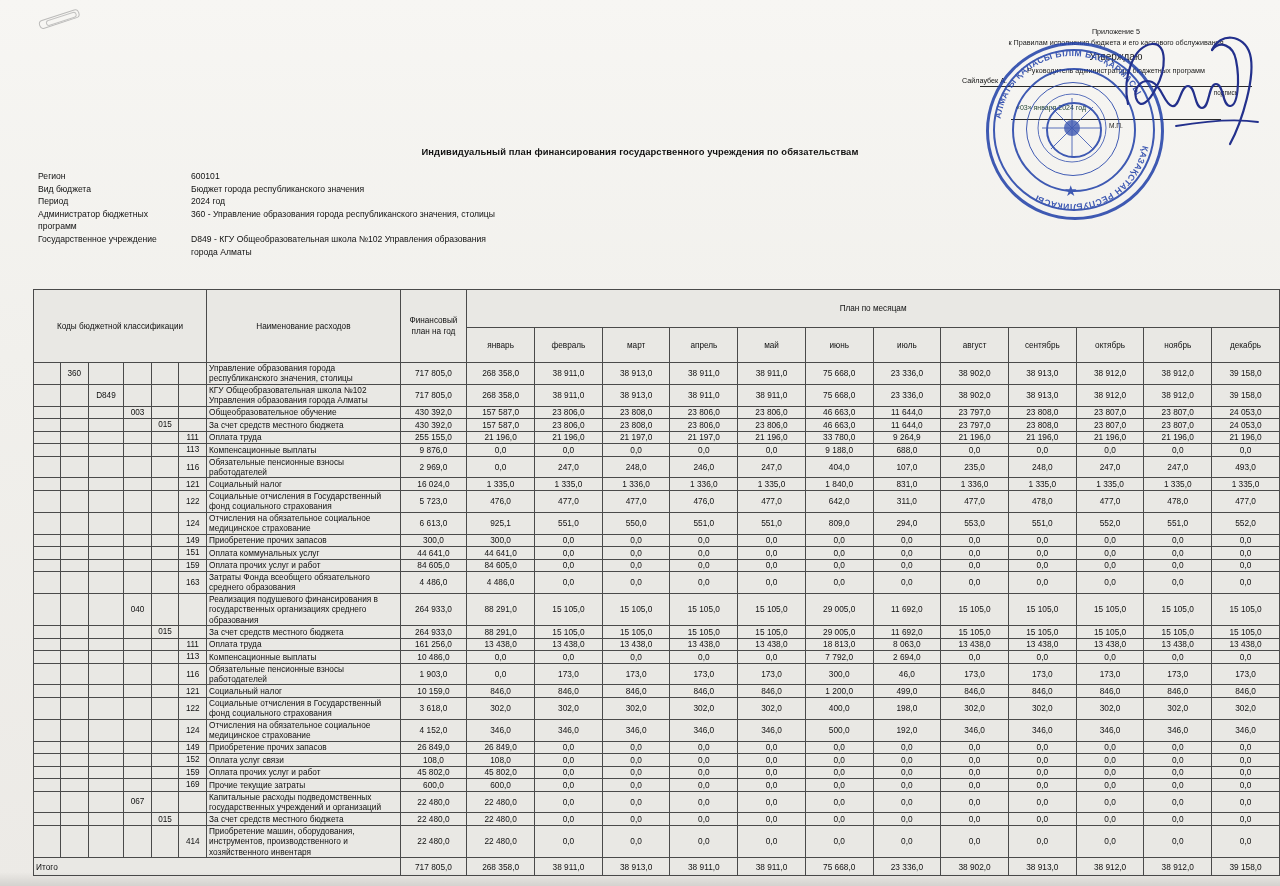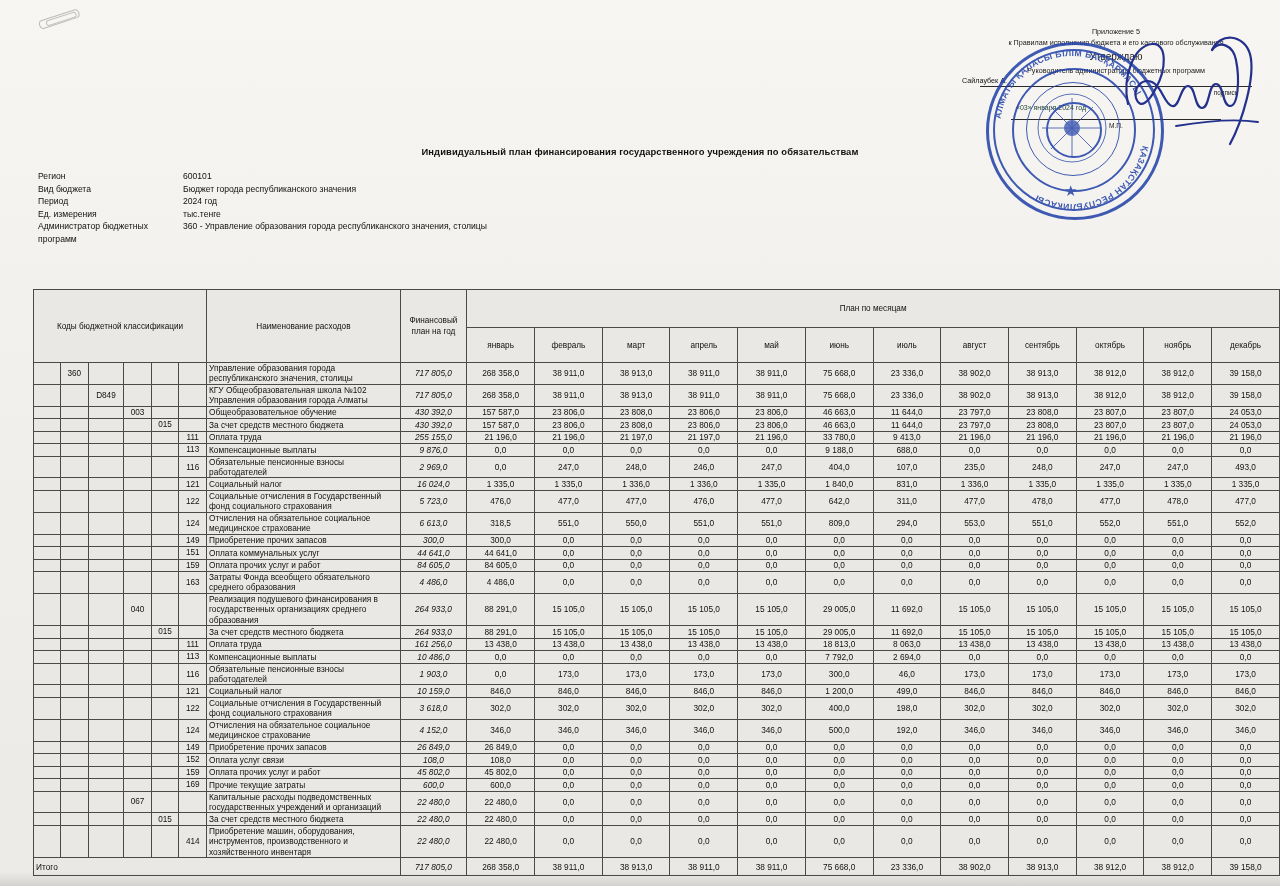--- a/index.html
+++ b/index.html
@@ -68,41 +68,41 @@
   
   .doc-title{
     position:absolute;left:0;top:146px;width:1280px;
     text-align:center;font-size:9.4px;font-weight:bold;letter-spacing:.1px;
   }
 
   
   .meta{position:absolute;left:38px;top:170px;font-size:8.6px;line-height:12.6px;}
   .meta table{border-collapse:collapse;}
   .meta td{vertical-align:top;padding:0;font-size:8.6px;line-height:12.6px;white-space:pre-line;}
-  .meta td.k{width:133px;padding-right:12px;}
+  .meta td.k{width:133px;padding-right:20px;}
   .meta td.v{width:320px;}
 
   
   table.grid{
     position:absolute;left:33px;top:289px;
     border-collapse:collapse;
     font-size:8px;
     background:#e9e8e4;
   }
   table.grid td,table.grid th{
     border:1px solid #4a4a4a;
     padding:0 2px;
     font-weight:normal;
     background:transparent;
   }
   table.grid th{font-size:8.2px;line-height:11px;padding:3px 2px;}
   td.code{width:23px;text-align:center;font-size:8.2px;}
   td.code.w-d{width:31px;}
   td.name{width:193px;text-align:left;font-size:8.3px;line-height:10.4px;padding-left:3px;padding-right:2px;}
-  td.num{width:62px;text-align:center;font-size:8.3px;white-space:nowrap;font-style:italic;}
+  td.num{width:62px;text-align:center;font-size:8.3px;white-space:nowrap;}
   td.mon{width:64px;text-align:center;font-size:8.3px;white-space:nowrap;}
   th.codes-h{font-size:8.6px;}
   th.mon-h{font-size:8.4px;}
   tr.h1 th{height:31px;}
   tr.h2 th{height:28px;}
   tr.r1 td{height:11.5px;}
   tr.r2 td{height:20px;}
   tr.r3 td{height:29px;}
   tr.total td{height:17px;font-size:8.3px;}
   td.total-label{text-align:left;padding-left:2px;font-size:8.4px;}
@@ -176,26 +176,26 @@
       </tr>
       <tr>
         <td class="k">Вид бюджета</td>
         <td class="v">Бюджет города республиканского значения</td>
       </tr>
       <tr>
         <td class="k">Период</td>
         <td class="v">2024 год</td>
       </tr>
       <tr>
-        <td class="k">Ед. измерения</td>
-        <td class="v">тыс.тенге</td>
+        <td class="k">Администратор бюджетных программ</td>
+        <td class="v">360 - Управление образования города республиканского значения, столицы</td>
       </tr>
       <tr>
-        <td class="k">Администратор бюджетных программ</td>
-        <td class="v">360 - Управление образования города республиканского значения, столицы</td>
+        <td class="k">Государственное учреждение</td>
+        <td class="v">D849 - КГУ Общеобразовательная школа №102 Управления образования города Алматы</td>
       </tr>
     </tbody>
       </table>
   </div>
 
   <table class="grid">
     <thead>
       <tr class="h1">
         <th class="codes-h" colspan="6" rowspan="2">Коды бюджетной классификации</th>
         <th rowspan="2">Наименование расходов</th>
@@ -314,21 +314,21 @@
           <td class="code"></td>
           <td class="code">111</td>
           <td class="name">Оплата труда</td>
           <td class="num">255 155,0</td>
           <td class="mon">21 196,0</td>
           <td class="mon">21 196,0</td>
           <td class="mon">21 197,0</td>
           <td class="mon">21 197,0</td>
           <td class="mon">21 196,0</td>
           <td class="mon">33 780,0</td>
-          <td class="mon">9 413,0</td>
+          <td class="mon">9 264,9</td>
           <td class="mon">21 196,0</td>
           <td class="mon">21 196,0</td>
           <td class="mon">21 196,0</td>
           <td class="mon">21 196,0</td>
           <td class="mon">21 196,0</td>
         </tr>
         <tr class="r1">
           <td class="code"></td>
           <td class="code"></td>
           <td class="code w-d"></td>
@@ -418,21 +418,21 @@
         </tr>
         <tr class="r2">
           <td class="code"></td>
           <td class="code"></td>
           <td class="code w-d"></td>
           <td class="code"></td>
           <td class="code"></td>
           <td class="code">124</td>
           <td class="name">Отчисления на обязательное социальное медицинское страхование</td>
           <td class="num">6 613,0</td>
-          <td class="mon">318,5</td>
+          <td class="mon">925,1</td>
           <td class="mon">551,0</td>
           <td class="mon">550,0</td>
           <td class="mon">551,0</td>
           <td class="mon">551,0</td>
           <td class="mon">809,0</td>
           <td class="mon">294,0</td>
           <td class="mon">553,0</td>
           <td class="mon">551,0</td>
           <td class="mon">552,0</td>
           <td class="mon">551,0</td>

